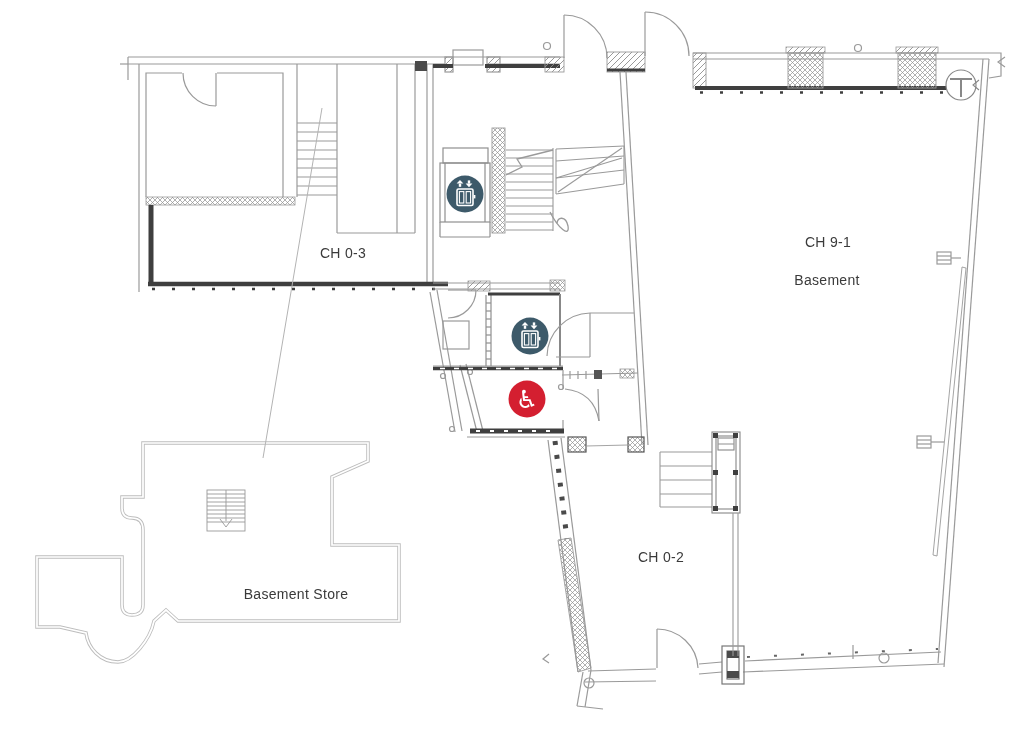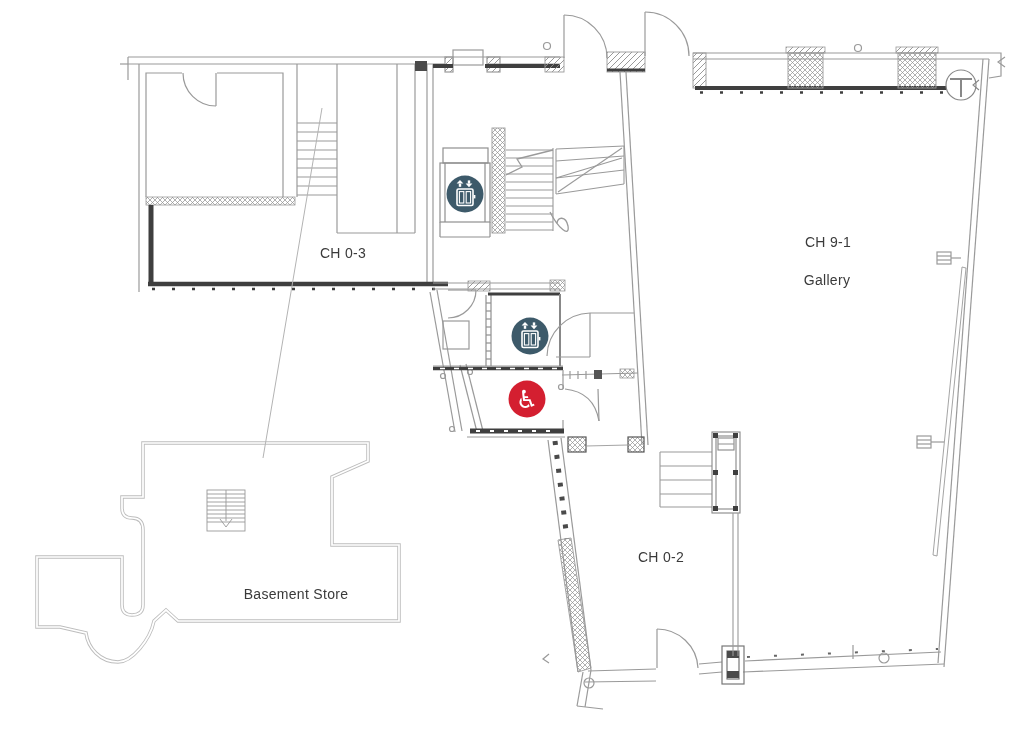--- a/index.html
+++ b/index.html
@@ -348,17 +348,17 @@
     <rect x="1.2" y="-2.4" width="4.4" height="11.4" fill="none" stroke="#fff" stroke-width="1.1"></rect>
     <rect x="8.6" y="1" width="1.8" height="3.4" fill="#fff"></rect>
   </svg>
 </div>
 <div class="map-icon icon-wc" style="left:527px;top:399px;">
   <span class="glyph">♿</span>
 </div>
 
 <div class="room-label" style="left:323px;top:253px;margin-left:20px;">CH 0-3</div>
 <div class="room-label" style="left:828px;top:242px;">CH 9-1</div>
-<div class="room-label" style="left:827px;top:280px;">Gallery</div>
+<div class="room-label" style="left:827px;top:280px;">Basement</div>
 <div class="room-label" style="left:661px;top:557px;text-align:right;">CH 0-2</div>
 <div class="room-label" style="left:296px;top:594px;">Basement Store</div>
 
 </div>
 
 </body></html>

